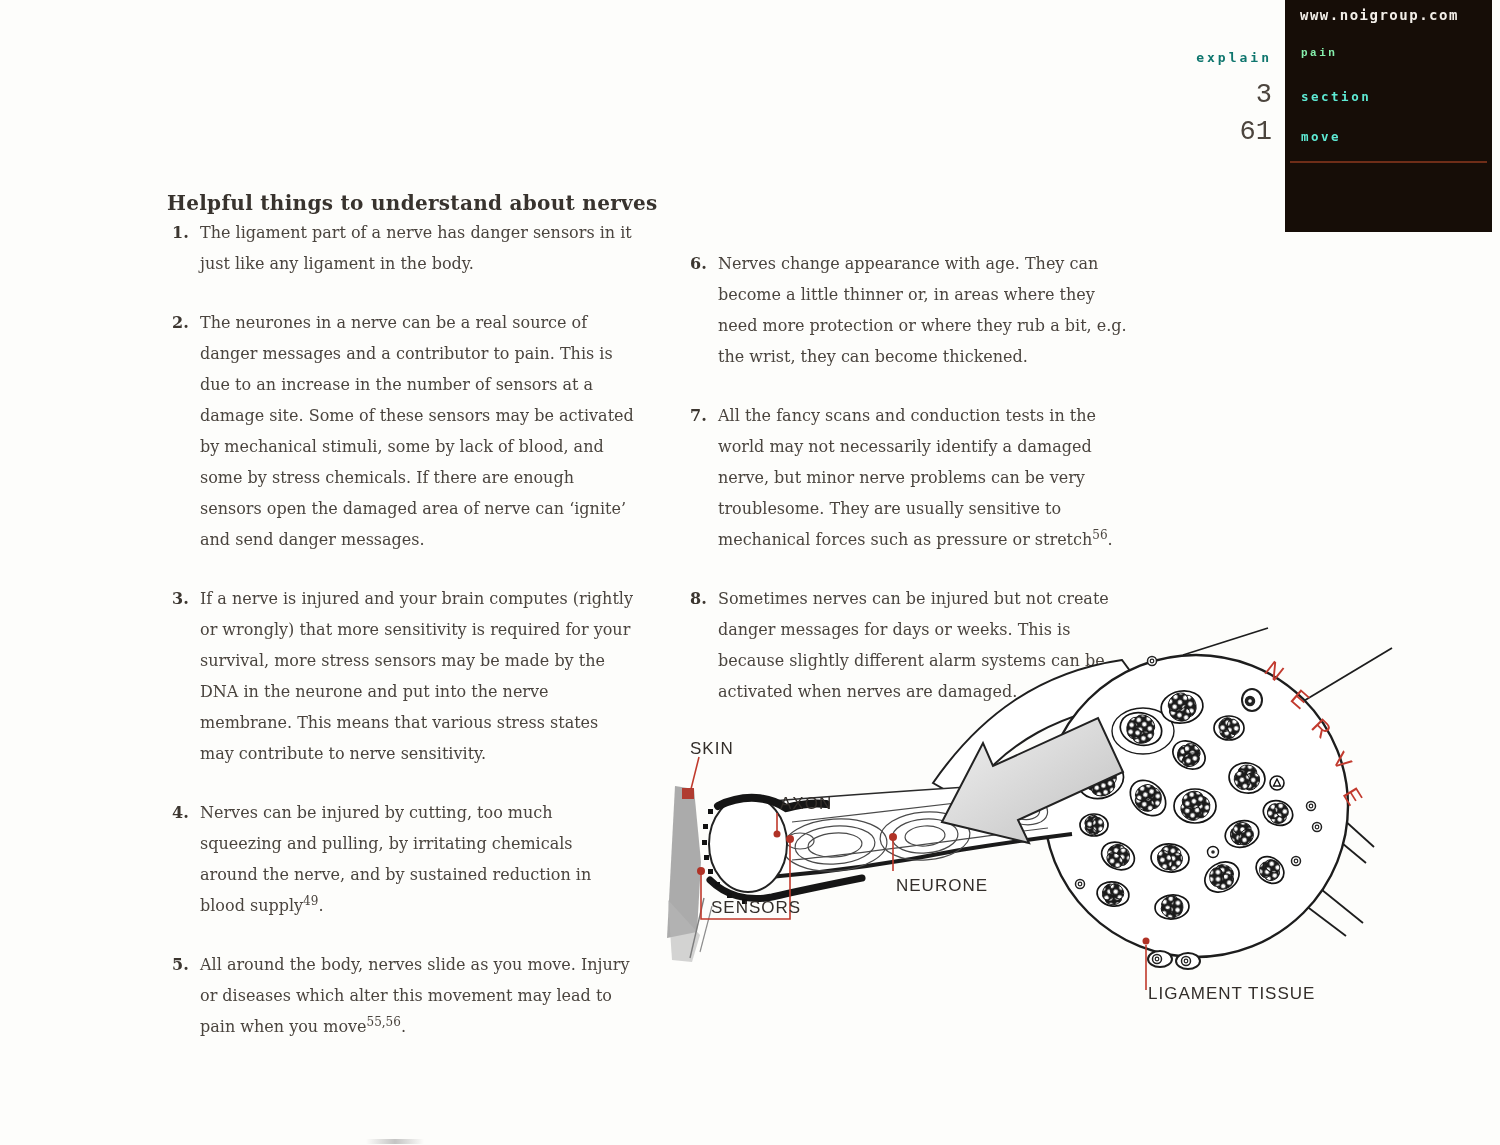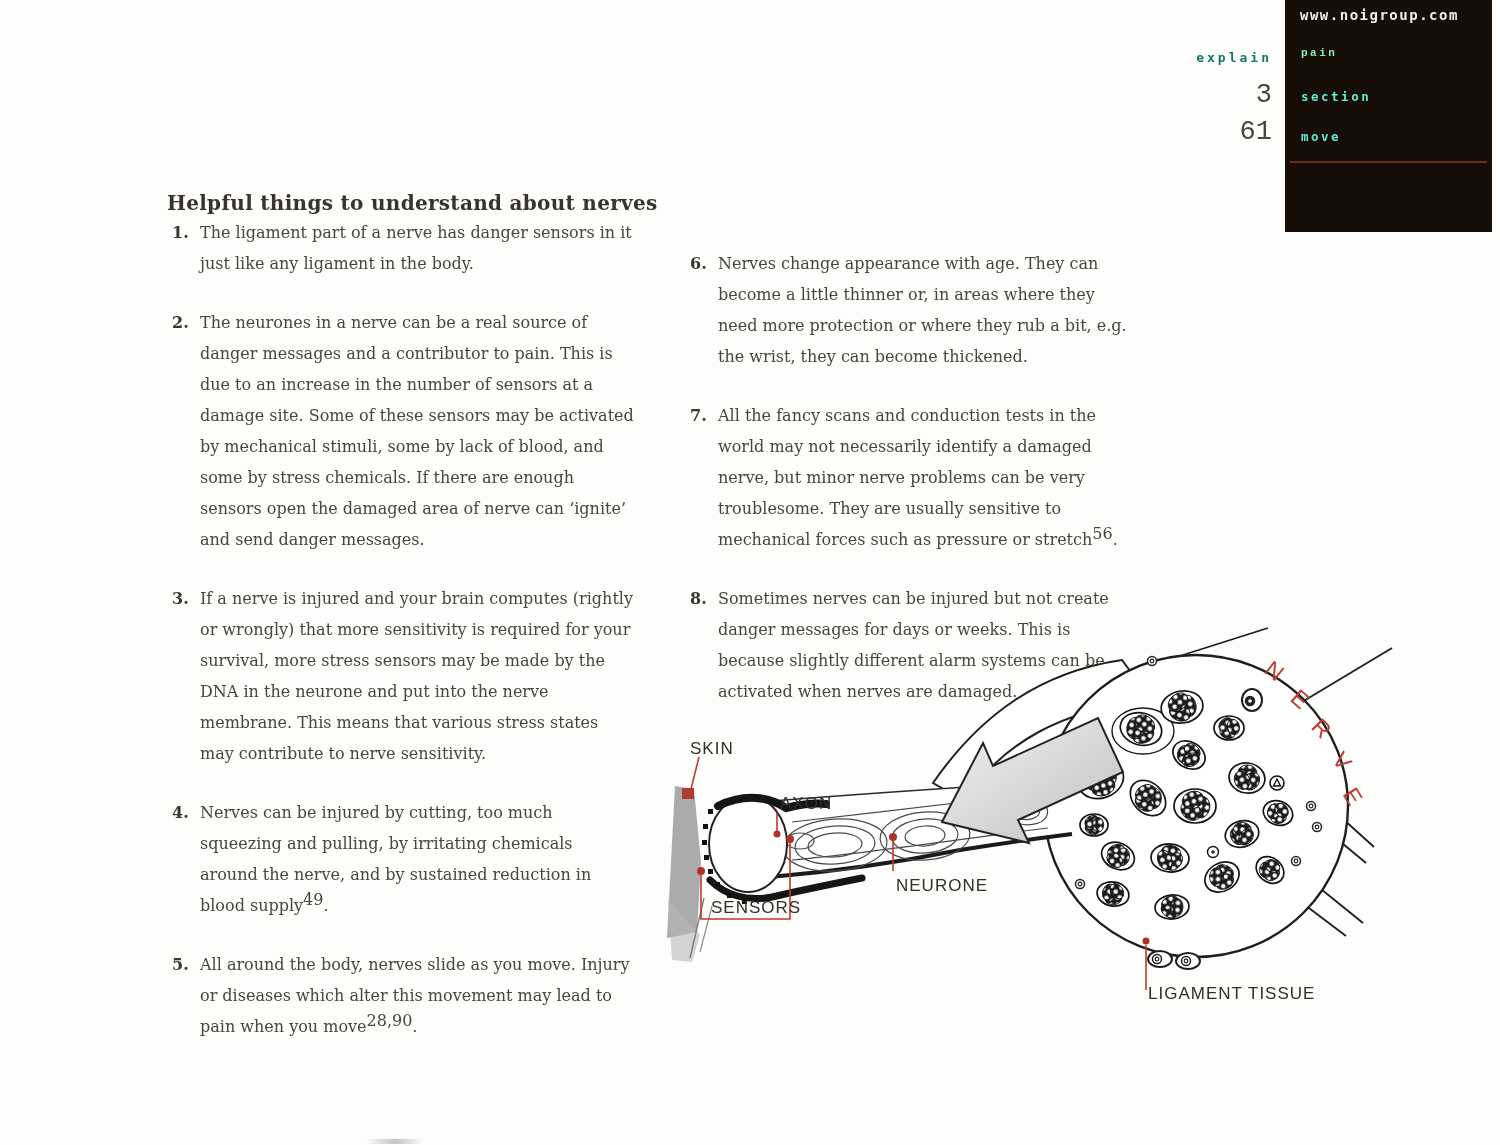--- a/index.html
+++ b/index.html
@@ -19,21 +19,21 @@
   .hl-num.n3{top:80px;}
   .hl-num.n61{top:117px;}
   
   .heading{position:absolute;left:167px;top:159px;font-size:20px;font-weight:bold;letter-spacing:.3px;color:#38332e;margin-top:32px;}
   .col{position:absolute;font-size:16px;line-height:31px;color:#4a443e;}
   .col-left{left:172px;top:217px;width:462px;}
   .col-right{left:690px;top:248px;width:449px;}
   .item{display:flex;margin-bottom:28px;}
   .item .num{flex:0 0 28px;width:28px;font-weight:bold;color:#3c3630;}
   .item .txt{flex:1;}
-  .item sup{font-size:16px;line-height:0;letter-spacing:0;vertical-align:super;}
+  .item sup{font-size:12px;line-height:0;letter-spacing:0;vertical-align:super;}
   
   .diagram{position:absolute;left:0;top:0;width:1500px;height:1145px;}
   .dlabel{font-family:"Liberation Sans",sans-serif;font-size:17px;letter-spacing:1px;fill:#332e2a;}
   .nerve-letter{font-family:"Liberation Sans",sans-serif;font-size:23px;letter-spacing:0;fill:#c23a2e;}
   .smudge{position:absolute;left:366px;top:1139px;width:58px;height:5px;
     background:linear-gradient(90deg,rgba(160,160,160,0),rgba(140,140,140,.5),rgba(160,160,160,0));}
 </style>
 </head>
 <body>
 
@@ -61,21 +61,21 @@
     <div class="item">
       <span class="num">3.</span>
       <div class="txt"><span>If a nerve is injured and your brain computes (rightly or wrongly) that more sensitivity is required for your survival, more stress sensors may be made by the DNA in the neurone and put into the nerve membrane. This means that various stress states may contribute to nerve sensitivity.</span><sup></sup><span></span></div>
     </div>
     <div class="item">
       <span class="num">4.</span>
       <div class="txt"><span>Nerves can be injured by cutting, too much squeezing and pulling, by irritating chemicals around the nerve, and by sustained reduction in blood supply</span><sup>49</sup><span>.</span></div>
     </div>
     <div class="item">
       <span class="num">5.</span>
-      <div class="txt"><span>All around the body, nerves slide as you move. Injury or diseases which alter this movement may lead to pain when you move</span><sup>28,90</sup><span>.</span></div>
+      <div class="txt"><span>All around the body, nerves slide as you move. Injury or diseases which alter this movement may lead to pain when you move</span><sup>55,56</sup><span>.</span></div>
     </div>
   </div>
 <div class="col col-right" id="col-right">
     <div class="item">
       <span class="num">6.</span>
       <div class="txt"><span>Nerves change appearance with age. They can become a little thinner or, in areas where they need more protection or where they rub a bit, e.g. the wrist, they can become thickened.</span><sup></sup><span></span></div>
     </div>
     <div class="item">
       <span class="num">7.</span>
       <div class="txt"><span>All the fancy scans and conduction tests in the world may not necessarily identify a damaged nerve, but minor nerve problems can be very troublesome. They are usually sensitive to mechanical forces such as pressure or stretch</span><sup>56</sup><span>.</span></div>

